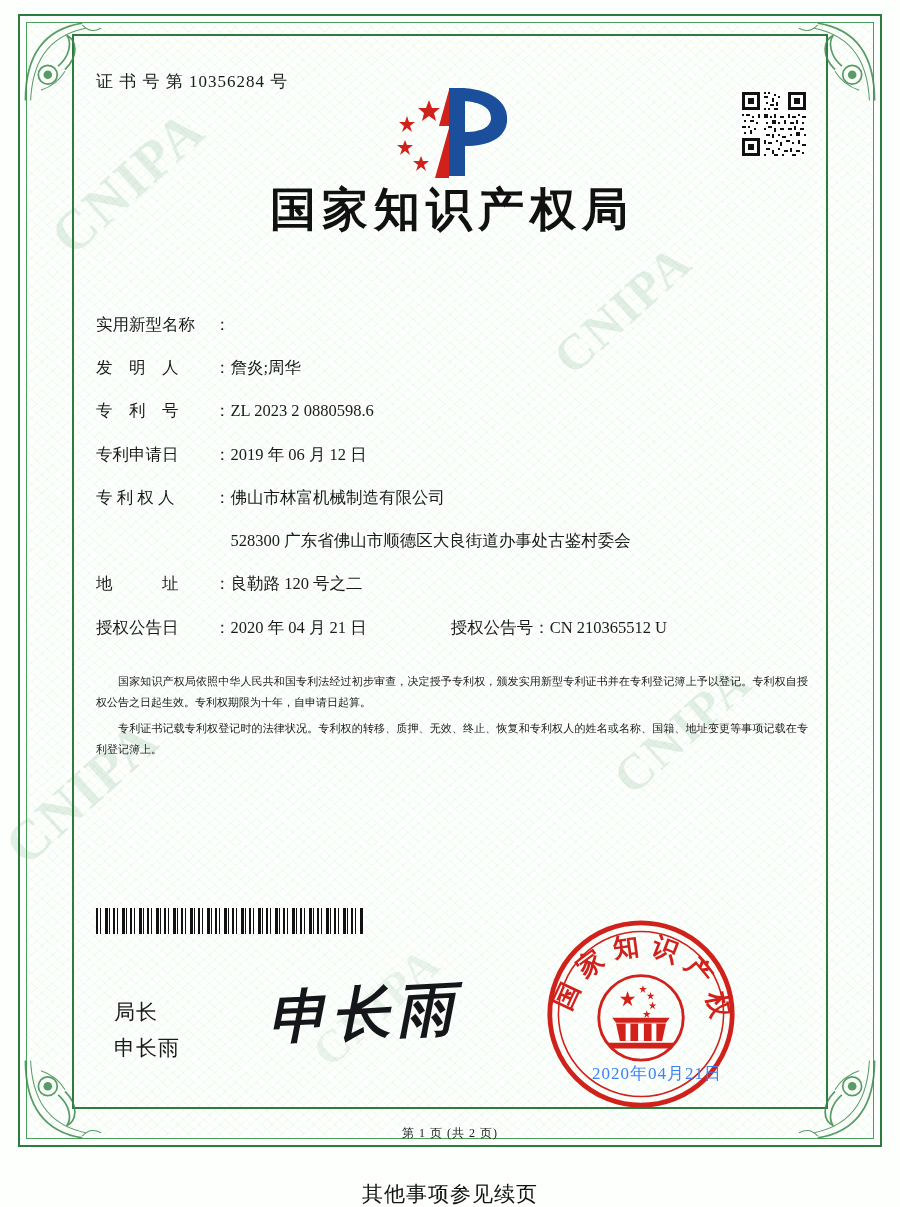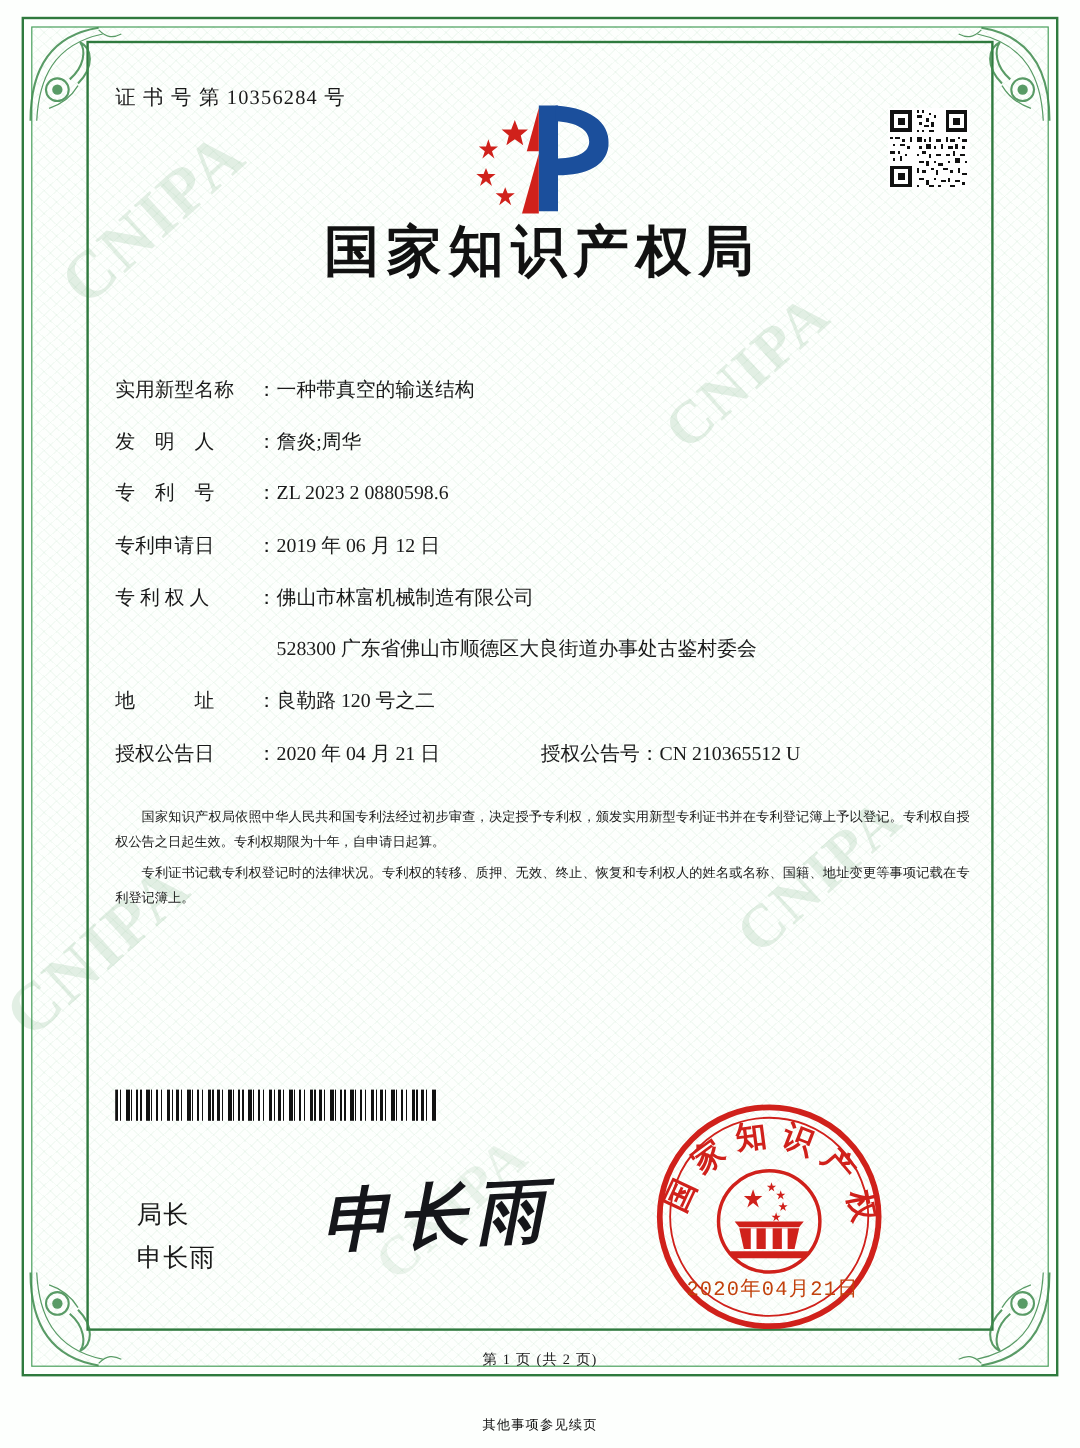--- a/index.html
+++ b/index.html
@@ -220,44 +220,44 @@
     top: 918px;
     width: 192px;
     height: 192px;
   }
   .seal svg { width: 100%; height: 100%; }
   .seal-date {
     position: absolute;
     left: 572px;
     top: 1062px;
     width: 150px;
-    text-align: left;
-    color: #c2410c;
+    text-align: right;
+    color: #3b82f6;
     font-size: 17px;
     letter-spacing: 1px;
-    font-family: Liberation Mono, monospace;
+    font-family: Liberation Serif, serif;
   }
 
   .page-no {
     position: absolute;
     left: 0;
     right: 0;
     top: 1125px;
     text-align: center;
     font-size: 12px;
     letter-spacing: 1px;
   }
 
   .footer-note {
     position: absolute;
     left: 0;
     right: 0;
     top: 1180px;
     text-align: center;
-    font-size: 11px;
+    font-size: 21px;
     letter-spacing: 1px;
     color: #111;
   }
 </style>
 </head>
 <body>
 
 <div class="page">
 
   <div class="guilloche"></div>
@@ -426,21 +426,20 @@
       </svg>
     </div>
 
     <div class="title">国家知识产权局</div>
 
     <div class="fields">
 
       <div class="field-row">
         <span class="f-label">实用新型名称</span>
         <span class="f-colon">：</span>
-        <span class="f-value">一种带真空的输送结构</span>
       </div>
 
       <div class="field-row">
         <span class="f-label">发　明　人</span>
         <span class="f-colon">：</span>
         <span class="f-value">詹炎;周华</span>
       </div>
 
       <div class="field-row">
         <span class="f-label">专　利　号</span>

